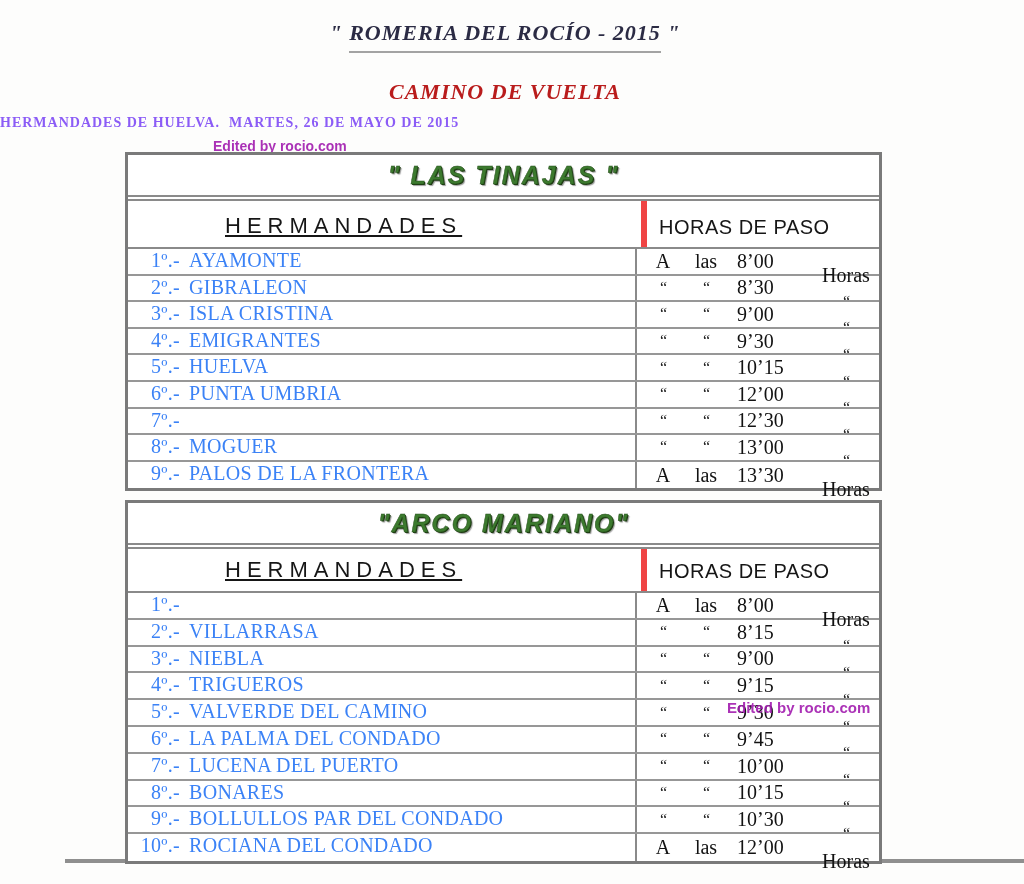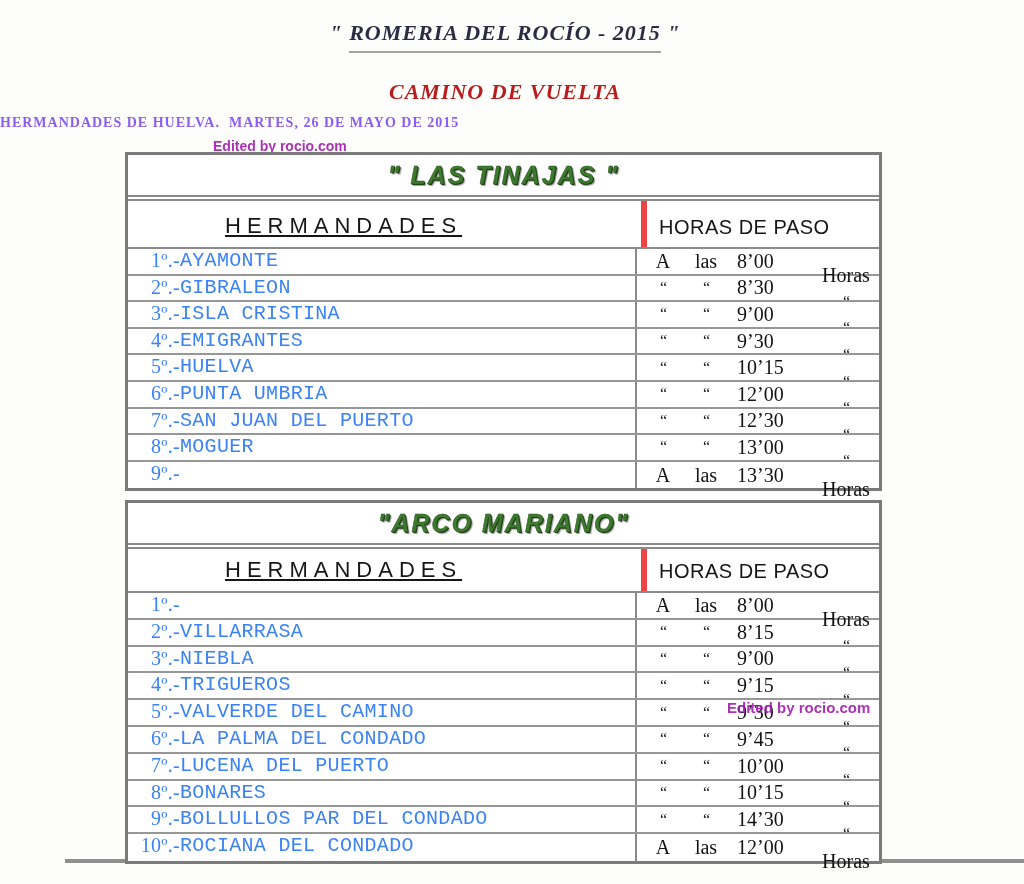--- a/index.html
+++ b/index.html
@@ -42,21 +42,21 @@
   .hcell2{flex:1;border-left:6px solid #ef4444;box-sizing:border-box;display:flex;
        align-items:flex-end;padding:0 0 8px 12px;font-family:"Liberation Sans", sans-serif;
        font-size:20px;letter-spacing:.5px;color:#161616;}
   .row{display:flex;box-sizing:border-box;border-bottom:2px solid #979797;}
   .tbl1 .row{height:26.6px;}
   .tbl2 .row{height:26.8px;}
   .rows .row:last-child{border-bottom:none;}
   .cell1{width:513px;box-sizing:border-box;display:flex;align-items:flex-start;color:#3b82f6;
        font-size:20px;letter-spacing:.3px;}
   .num{display:inline-block;width:52px;text-align:right;}
-  .name{font-family:Liberation Mono, monospace;}
+  .name{margin-left:9px;}
   .cell2{flex:1;border-left:2px solid #8a8a8a;box-sizing:border-box;display:flex;
        align-items:center;padding-left:8px;color:#121212;font-size:20px;}
   .t-a{display:inline-block;width:36px;text-align:center;}
   .t-las{display:inline-block;width:42px;text-align:center;margin-left:4px;}
   .t-time{display:inline-block;width:64px;text-align:left;margin-left:10px;}
   .t-horas{display:inline-block;width:66px;text-align:center;margin-left:12px;margin-top:28px;}
   .ditto{font-style:italic;font-size:16px;color:#222;}
 
   
   .artifact{position:absolute;top:859px;left:65px;width:959px;height:4px;background:#8f8f8f;z-index:0;}
@@ -158,21 +158,20 @@
             <span class="t-a ditto">“</span>
             <span class="t-las ditto">“</span>
             <span class="t-time">12’00</span>
             <span class="t-horas ditto">“</span>
           </div>
         </div>
 
         <div class="row">
           <div class="cell1">
             <span class="num">7º.-</span>
-            <span class="name">SAN JUAN DEL PUERTO</span>
           </div>
           <div class="cell2">
             <span class="t-a ditto">“</span>
             <span class="t-las ditto">“</span>
             <span class="t-time">12’30</span>
             <span class="t-horas ditto">“</span>
           </div>
         </div>
 
         <div class="row">
@@ -184,20 +183,21 @@
             <span class="t-a ditto">“</span>
             <span class="t-las ditto">“</span>
             <span class="t-time">13’00</span>
             <span class="t-horas ditto">“</span>
           </div>
         </div>
 
         <div class="row">
           <div class="cell1">
             <span class="num">9º.-</span>
+            <span class="name">PALOS DE LA FRONTERA</span>
           </div>
           <div class="cell2">
             <span class="t-a">A</span>
             <span class="t-las">las</span>
             <span class="t-time">13’30</span>
             <span class="t-horas">Horas</span>
           </div>
         </div>
       </div>
   </div>
@@ -316,21 +316,21 @@
         </div>
 
         <div class="row">
           <div class="cell1">
             <span class="num">9º.-</span>
             <span class="name">BOLLULLOS PAR DEL CONDADO</span>
           </div>
           <div class="cell2">
             <span class="t-a ditto">“</span>
             <span class="t-las ditto">“</span>
-            <span class="t-time">14’30</span>
+            <span class="t-time">10’30</span>
             <span class="t-horas ditto">“</span>
           </div>
         </div>
 
         <div class="row">
           <div class="cell1">
             <span class="num">10º.-</span>
             <span class="name">ROCIANA DEL CONDADO</span>
           </div>
           <div class="cell2">

